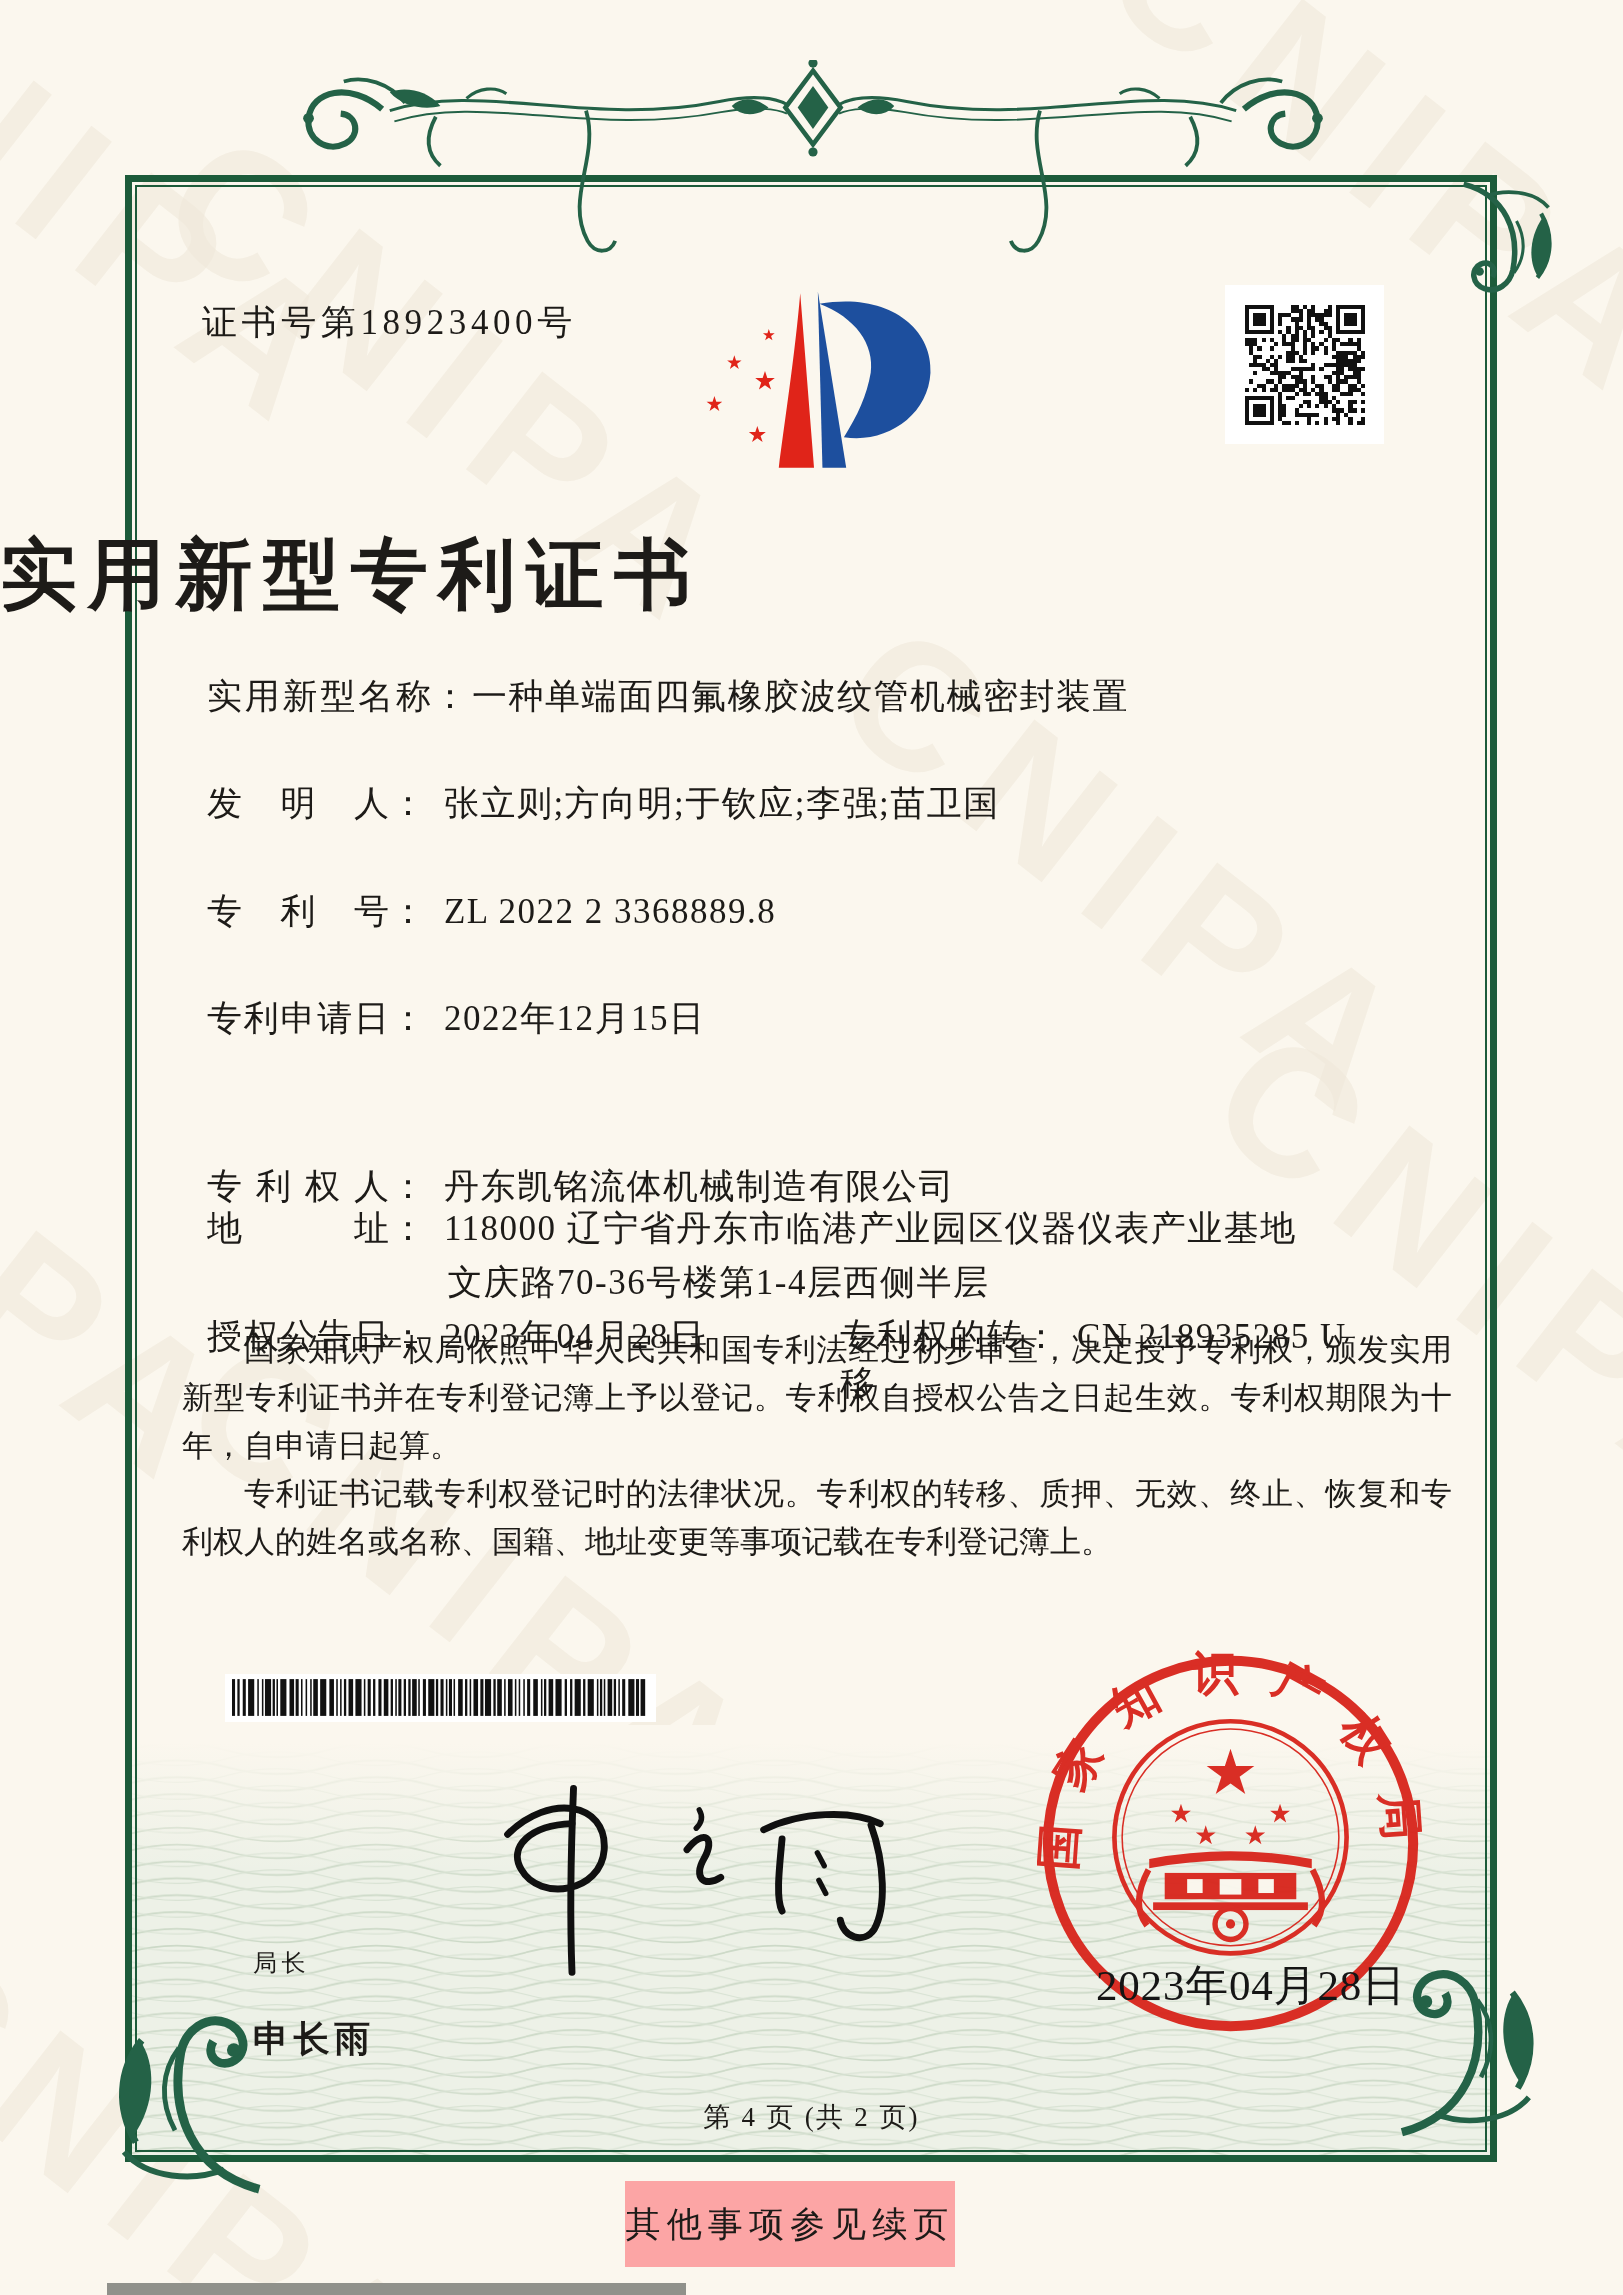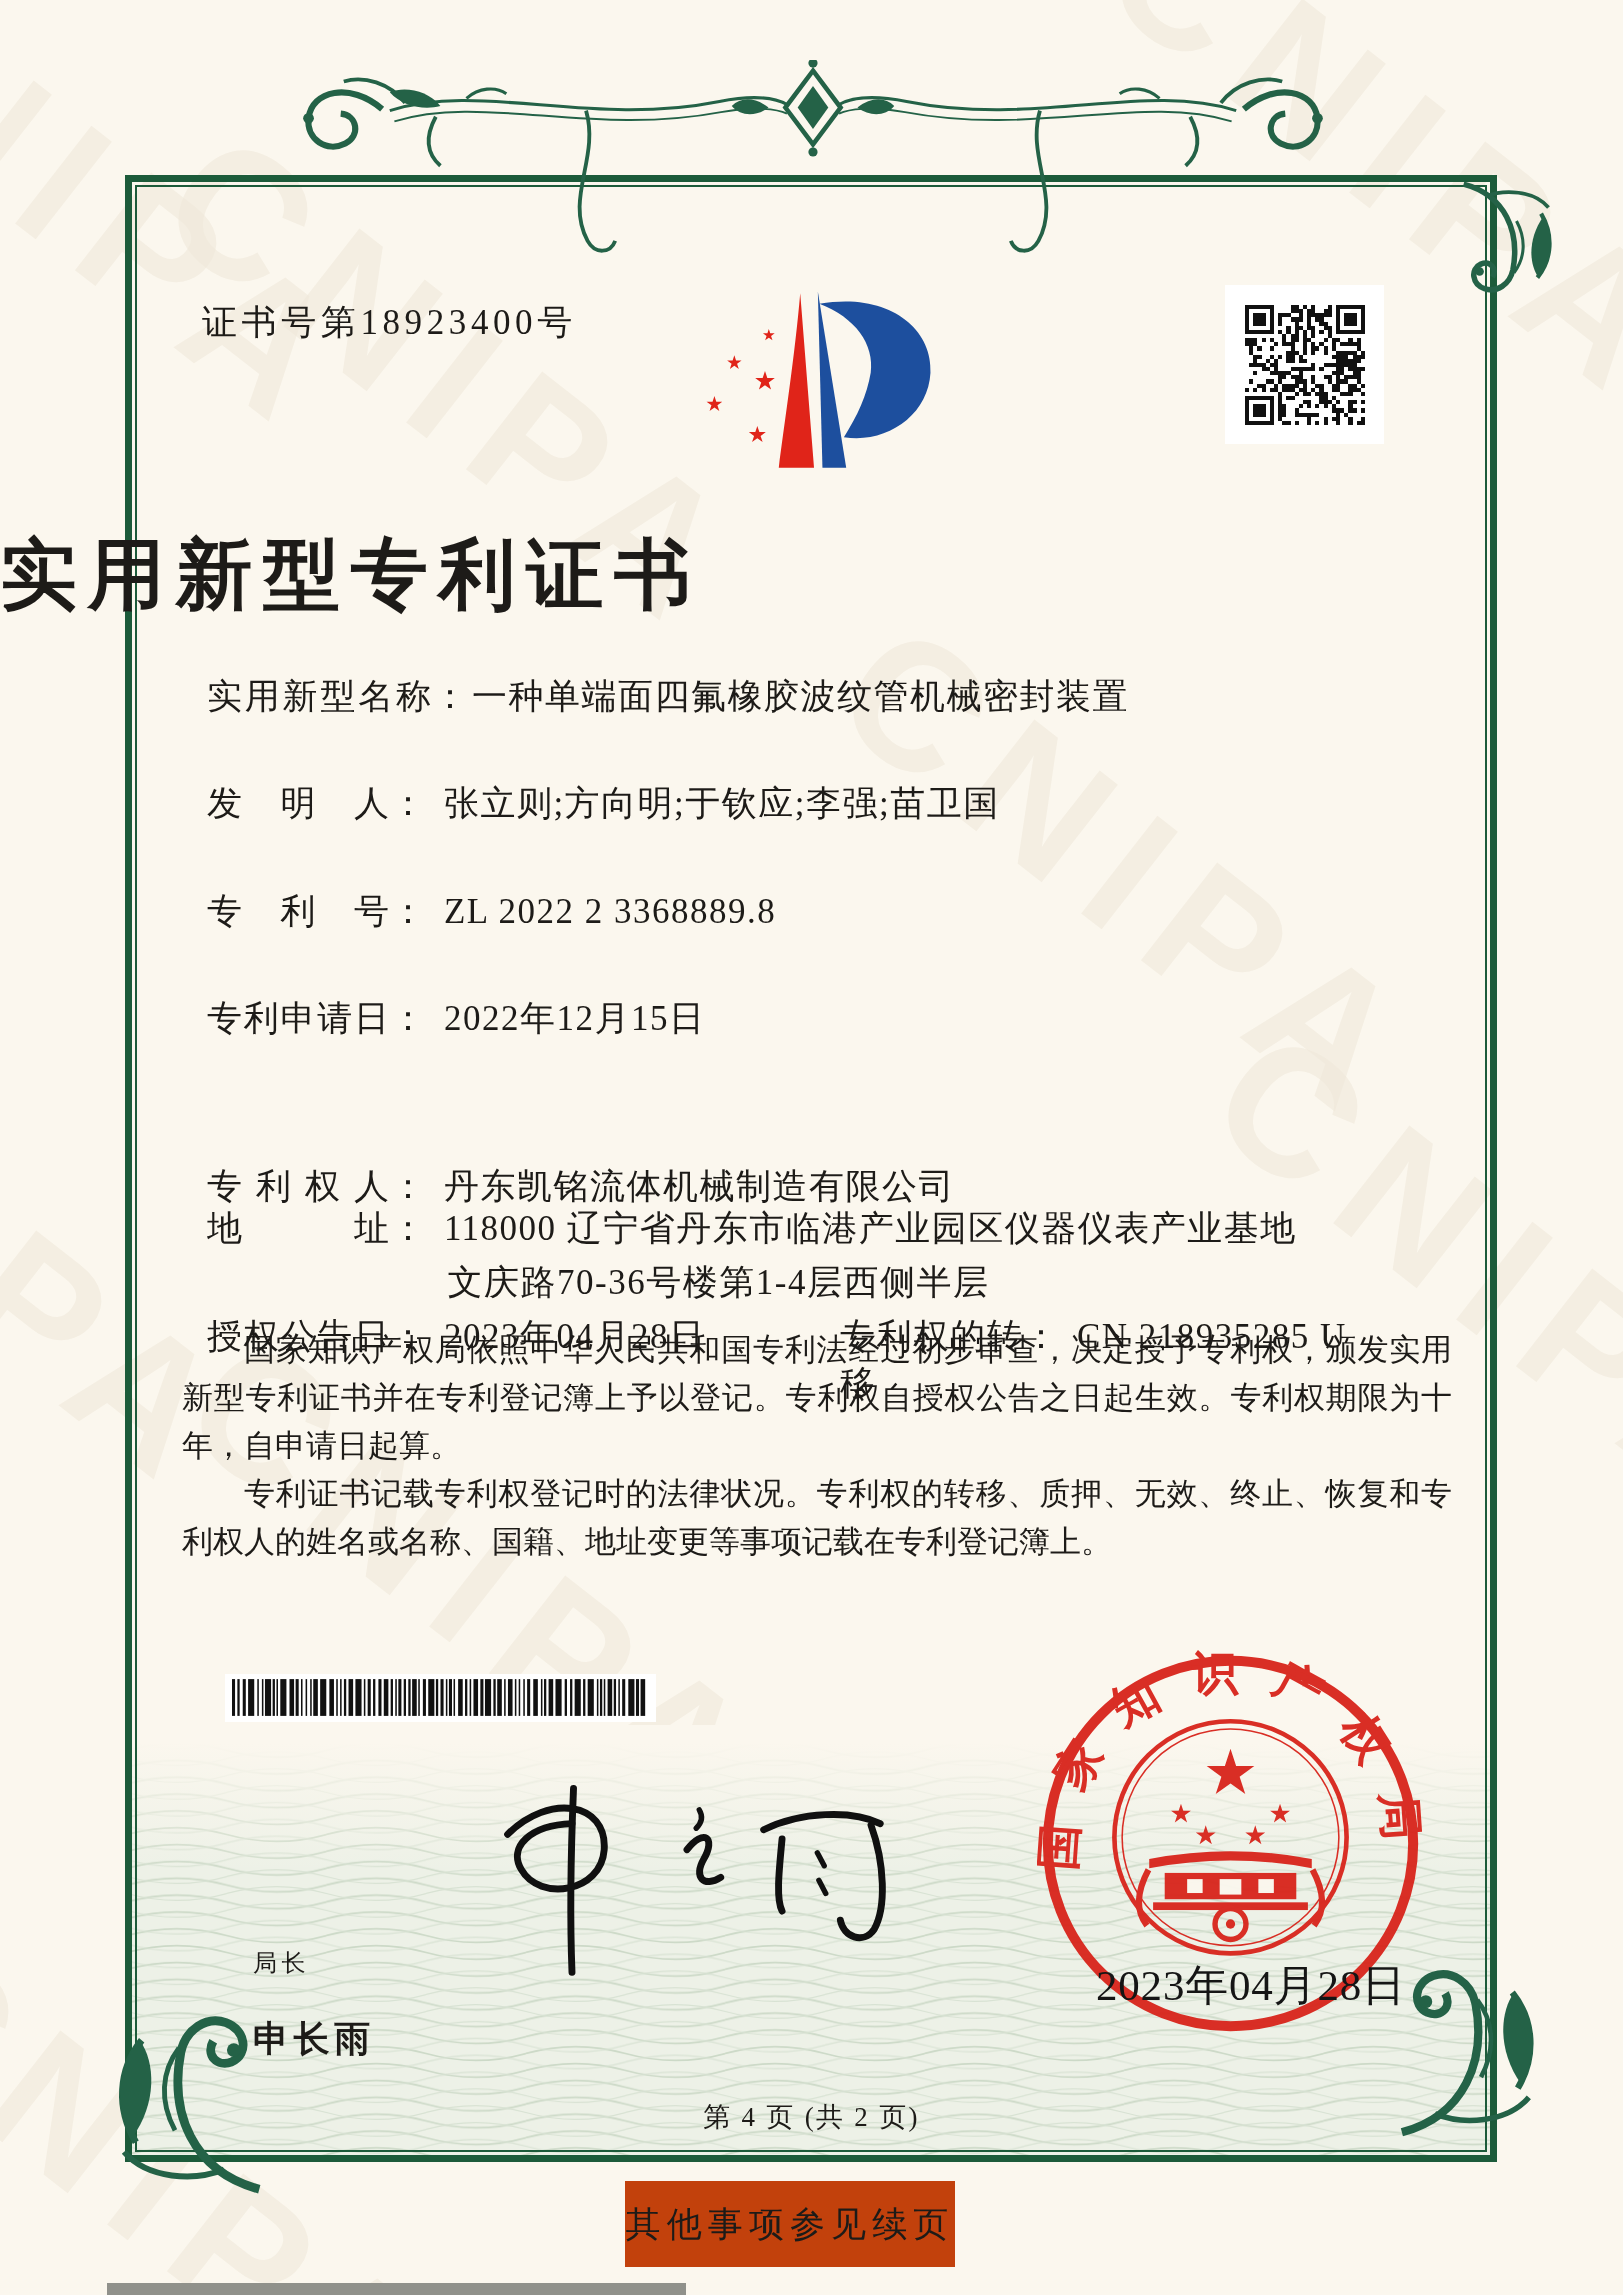--- a/index.html
+++ b/index.html
@@ -41,21 +41,21 @@
   .sig-title{position:absolute;left:253px;top:1947px;font-size:24px;font-weight:400;
              font-family:"Liberation Sans","DejaVu Sans",sans-serif;letter-spacing:4.6px;}
   .sig-name{position:absolute;left:253px;top:2015px;font-size:36px;font-weight:700;
             font-family:Liberation Serif, serif;letter-spacing:4.6px;}
   .sig-svg{position:absolute;left:457px;top:1779px;}
   
   .seal{position:absolute;left:1037px;top:1650px;opacity:.95;}
   .seal-date{position:absolute;left:1096px;top:1957px;font-size:43px;letter-spacing:0.8px;color:#151515;}
   
   .pageinfo{position:absolute;left:0;width:1623px;top:2099px;text-align:center;font-size:27px;letter-spacing:2.3px;}
-  .contnote{position:absolute;left:625px;top:2181px;width:330px;height:86px;background:#c2410c;
+  .contnote{position:absolute;left:625px;top:2181px;width:330px;height:86px;background:#fca5a5;
             display:flex;align-items:center;justify-content:center;font-size:35px;letter-spacing:6.1px;}
   .graystrip{position:absolute;left:107px;top:2283px;width:579px;height:12.3px;background:#90918b;}
   .abs{position:absolute;}
   svg{display:block;}
 </style>
 </head>
 <body>
 
 <div class="page">
 

